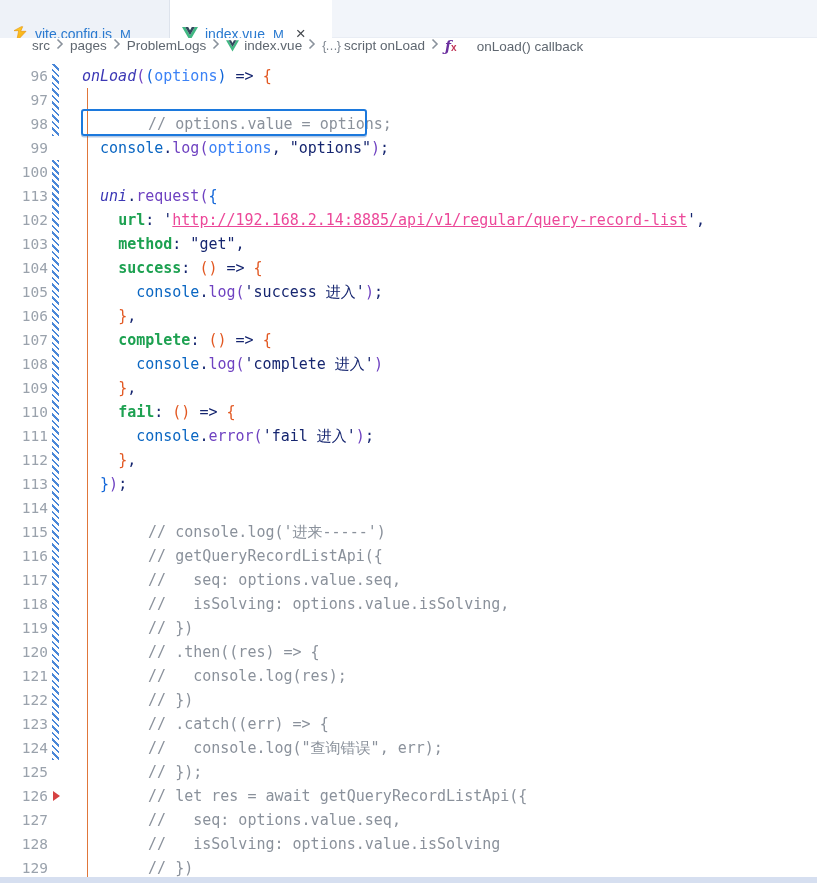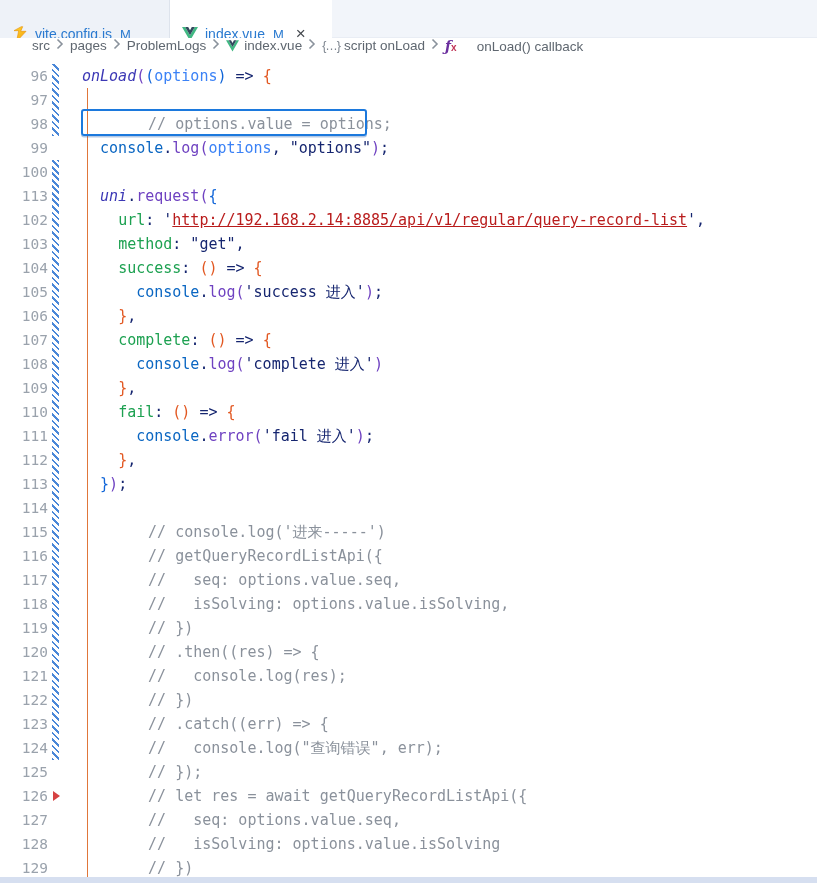--- a/index.html
+++ b/index.html
@@ -42,26 +42,26 @@
   .row { position:relative; height:24px; white-space:pre; }
   .lnum { position:absolute; left:0; top:0; width:48px; text-align:right;
           color:#9aa2ac; font-size:14.5px; }
   .codetext { position:absolute; left:82px; top:0; white-space:pre; color:#15256f; }
 
   
   .it   { color:#3c38b5; font-style:italic; }
   .pu   { color:#6f42c1; }
   .bl   { color:#0a66c2;margin-top:47px; }
   .or   { color:#3b82f6; }
-  .gr   { color:#1da151; }
+  .gr   { color:#1da151;font-weight:bold; }
   .nv   { color:#15256f; }
   .cm   { color:#8a919b;margin-left:48px; }
   .bror { color:#e25822; }
   .brbl { color:#1065d8; }
-  .url  { color:#b91c1c; text-decoration:underline; }
+  .url  { color:#ec4899; text-decoration:underline; }
 
   
   .stripe { position:absolute; left:52px; width:7px;
             background:repeating-linear-gradient(45deg,#4a87d8 0 1.8px,rgba(255,255,255,0) 1.8px 4.6px); }
   .guide-line { position:absolute; left:87px; top:24px; width:1px; height:795px;
                 background:#e0763a; }
   .hl-box { position:absolute; left:81px; top:45px; width:286px; height:27px;
             border:2.5px solid #1c79dd; border-radius:3px;
             box-shadow:0 1.5px 0 rgba(40,100,180,0.35); }
   .marker { position:absolute; left:53px; top:727px; width:0; height:0;

